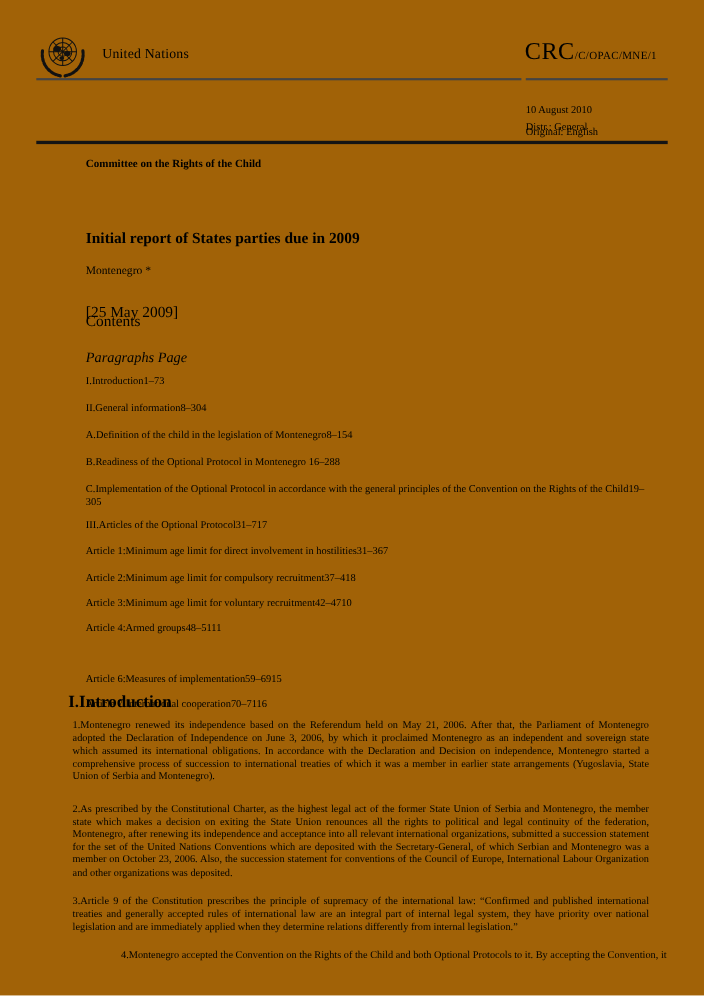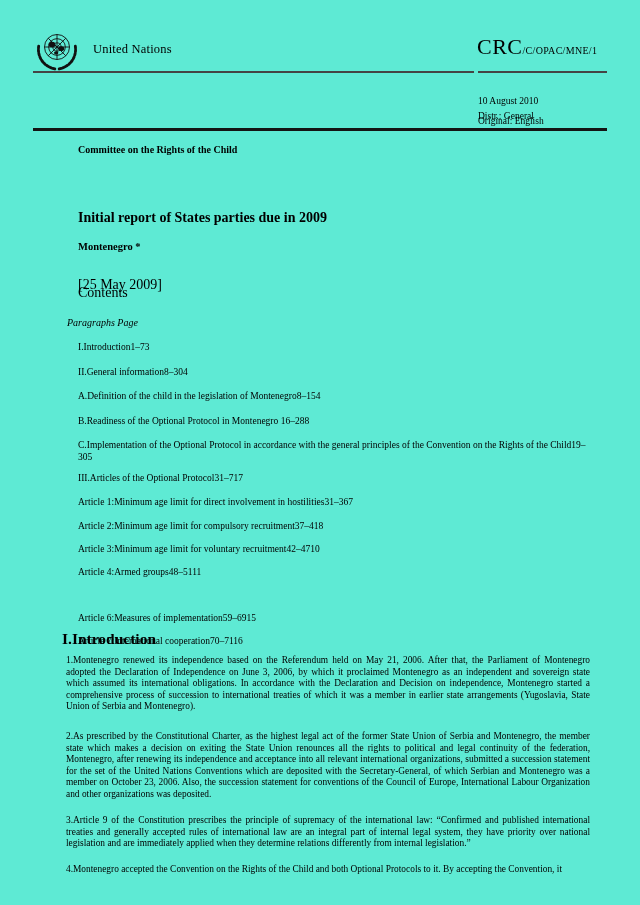--- a/index.html
+++ b/index.html
@@ -1,19 +1,19 @@
 <!DOCTYPE html>
 <html><head>
 <meta charset="utf-8">
 <style>
   html,body { margin:0; padding:0; background:#ffffff; }
   .page {
     position:relative;
     width:640px; height:905px;
-    background:#5eead4;
+    background:#a16207;
     color:#000;
     font-family:"Liberation Serif", serif;
     overflow:hidden;
   }
   .abs { position:absolute; }
 
   
   .org-name { left:93px; top:42px; font-size:12.5px; letter-spacing:0.2px; }
   .doc-symbol { left:477px; top:34px; white-space:nowrap; }
   .doc-symbol .main { font-size:22px; letter-spacing:0.5px; }
@@ -25,30 +25,30 @@
   .hdr-meta { left:478px; font-size:9.5px; }
   .distr { top:72px;margin-top:39px; }
   .hdr-date { top:96px; }
   .original { top:116px; }
   .rule-thick { left:33px; top:128px; width:574px; height:3px; background:#141414; }
 
   
   .committee { left:78px; top:144px; font-size:10px; font-weight:bold; }
   .consideration { left:78px; top:169px; width:514px; font-size:10px; font-weight:bold; line-height:13px; }
   .report-title { left:78px; top:210px; font-size:14px; font-weight:bold; }
-  .state-party { left:78px; top:241px; font-size:10.5px; font-weight:bold; }
+  .state-party { left:78px; top:241px; font-size:10.5px; font-weight:normal; }
   .date-received { left:78px; top:265px; font-size:14px;margin-top:12px; }
   .contents-heading { left:78px; top:285px; font-size:14px; }
-  .columns-label { left:67px; top:317px; font-size:10px; font-style:italic;text-align:center; }
+  .columns-label { left:78px; top:317px; font-size:13px; font-style:italic;text-align:center; }
 
   .toc-entry { left:78px; width:514px; font-size:9.5px; line-height:12px; }
 
   .section-heading { left:62px; top:630px; font-size:15.5px; font-weight:bold; }
   .para { left:66px; width:524px; font-size:9.4px; line-height:11.6px; text-align:justify; }
-  .para.last { text-align:left; }
+  .para.last { text-align:left;margin-left:44px; }
 
   .un-logo { left:32px; top:30px; width:50px; height:44px; }
 </style>
 </head>
 <body>
 
 <div class="page">
 
   <span class="abs un-logo">
     <svg width="50" height="44" viewBox="0 0 60 52" xmlns="http://www.w3.org/2000/svg">

